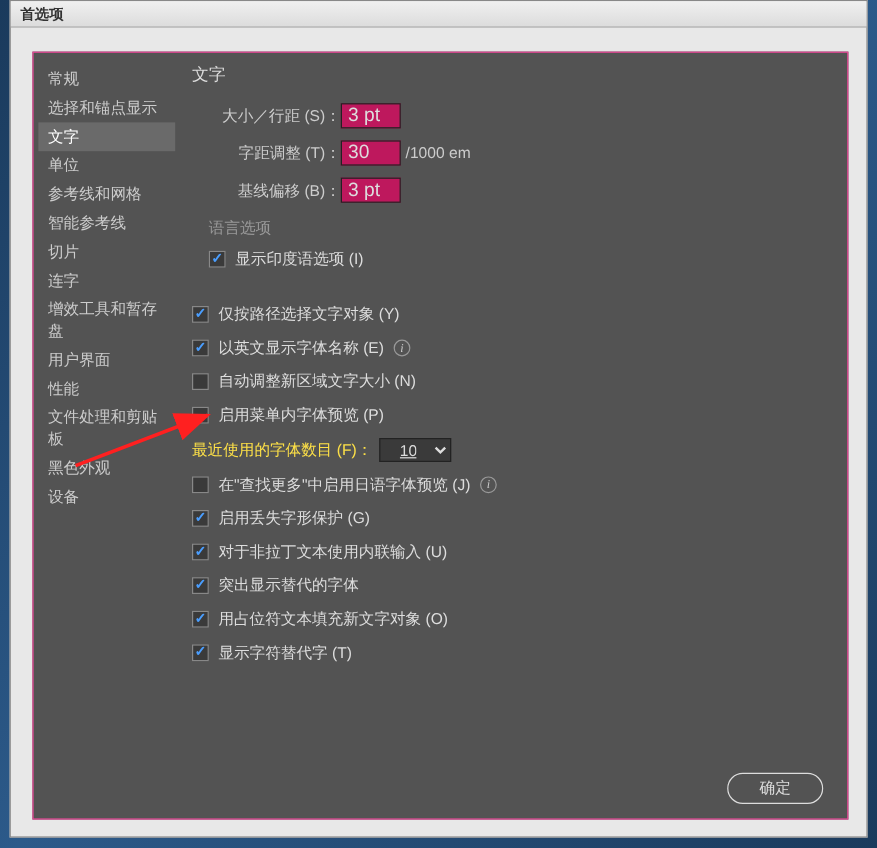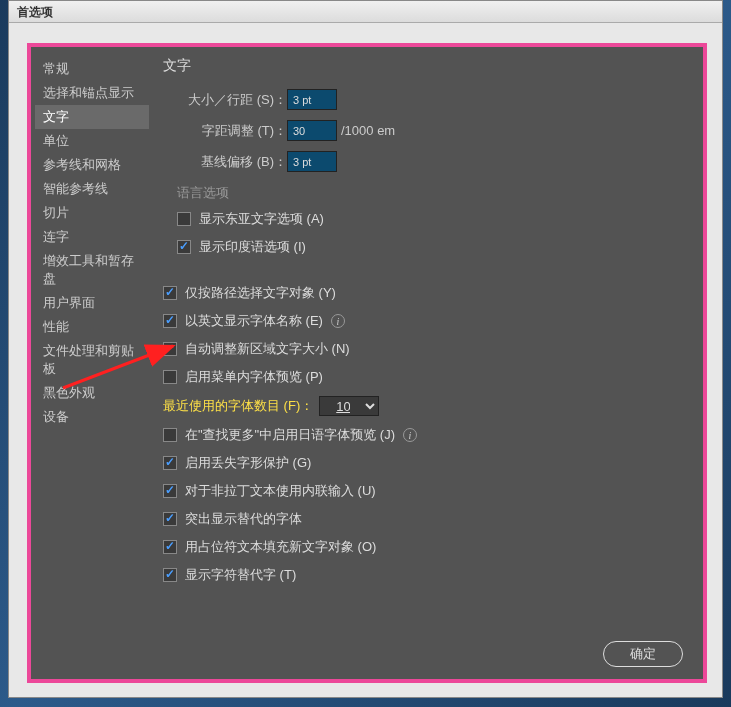--- a/index.html
+++ b/index.html
@@ -30,21 +30,21 @@
       border-bottom: 1px solid #aaa;
       font-weight: bold;
     }
     .dialog-body {
       position: absolute;
       left: 18px;
       top: 42px;
       width: 680px;
       height: 640px;
       background: #535353;
-      border: 4px solid #ec4899;
+      border: 1px solid #ec4899;
       display: flex;
       color: #ddd;
     }
     .sidebar {
       width: 122px;
       padding: 10px 4px;
       color: #ccc;
     }
     .sidebar-item {
       padding: 3px 8px;
@@ -69,25 +69,25 @@
       display: flex;
       align-items: center;
       margin-bottom: 10px;
     }
     .row-label {
       color: #ccc;
       font-size: 13px;
       text-align: right;
     }
     .input-field {
-      background: #0c4a6e;
+      background: #be185d;
       border: 1px solid #222;
       color: #ddd;
       padding: 2px 5px;
-      font-size: 11px;
+      font-size: 16px;
       width: 50px;
       height: 21px;
     }
     .select-field {
       background: #3a3a3a;
       border: 1px solid #222;
       color: #ddd;
       padding: 1px 12px;
       font-size: 13px;
       width: 60px;
@@ -216,24 +216,20 @@
         <span class="suffix">/1000 em</span>
       </div>
 
       <div class="row indent2">
         <span class="row-label" style="width:104px">基线偏移 (B)：</span>
         <input class="input-field" value="3 pt" style="">
       </div>
 
       <div class="group-title indent1">语言选项</div>
 
-      <div class="checkbox-row indent1">
-        <span class="checkbox"></span>
-        <span>显示东亚文字选项 (A)</span>
-      </div>
 
       <div class="checkbox-row indent1">
         <span class="checkbox checked"></span>
         <span>显示印度语选项 (I)</span>
       </div>
 
       <div style="height:18px"></div>
 
       <div class="checkbox-row">
         <span class="checkbox checked"></span>

